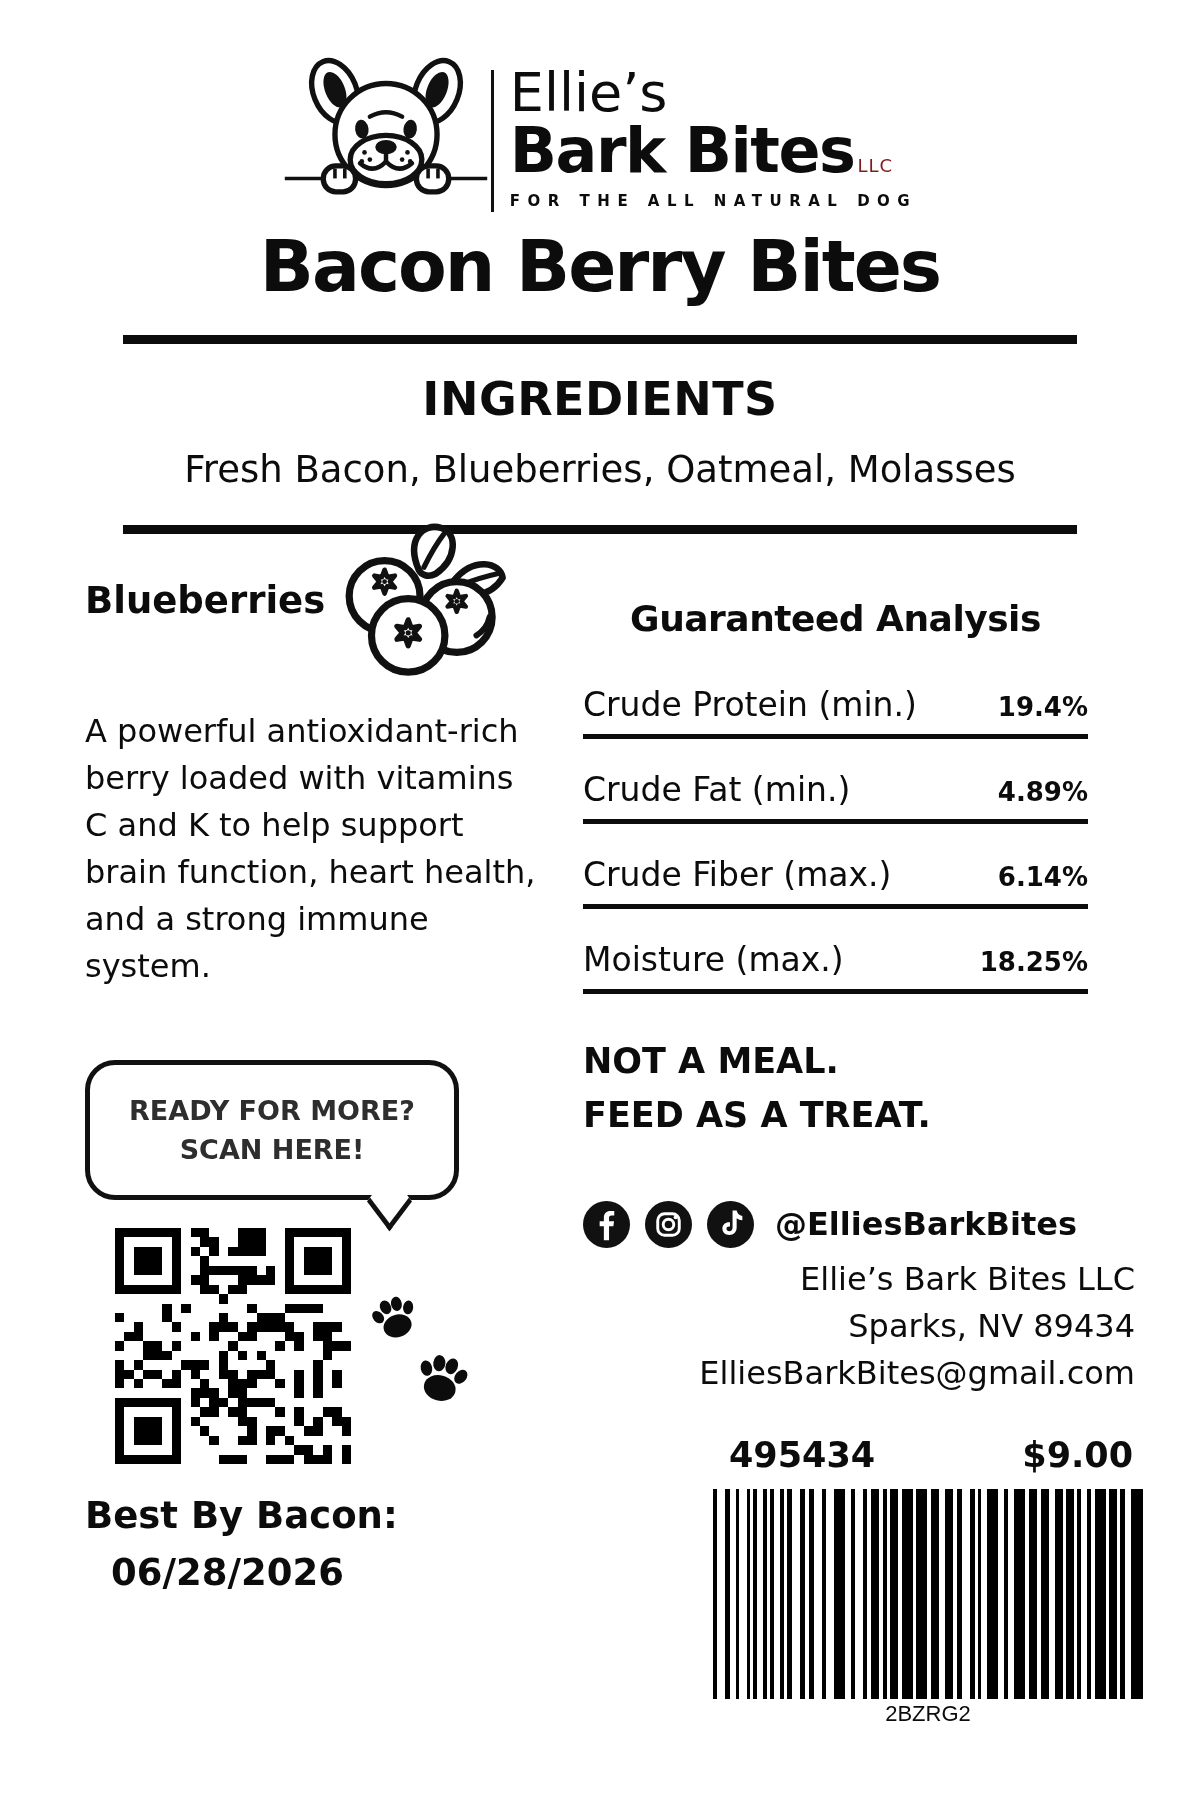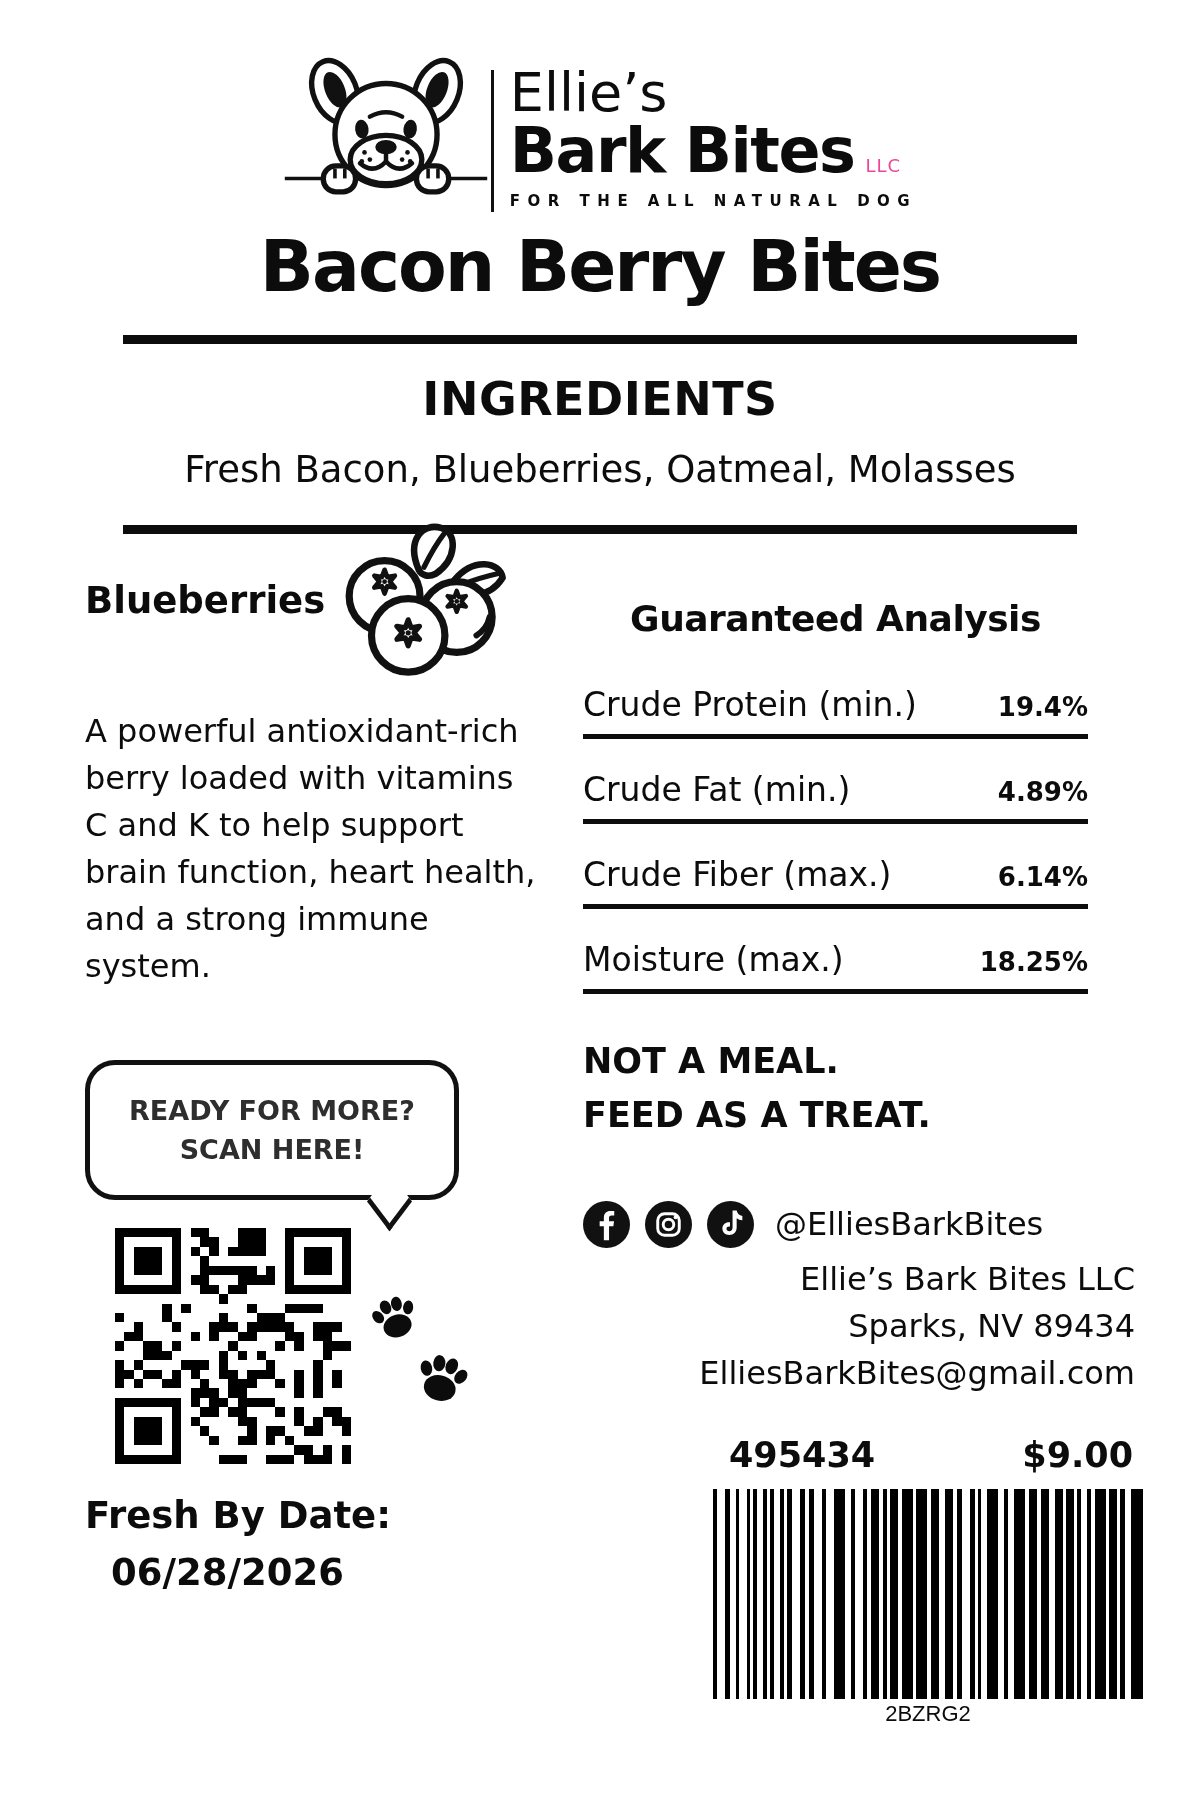--- a/index.html
+++ b/index.html
@@ -8,21 +8,21 @@
     overflow:hidden;color:#0c0c0c;
     font-family:"DejaVu Sans","Liberation Sans",sans-serif;
   }
   
   .logo{display:flex;justify-content:center;align-items:flex-end;padding-top:36px;}
   .logo-dog{flex:none;}
   .logo-divider{flex:none;width:3px;height:142px;background:#111;margin:0 16px 0 2px;}
   .logo-text{display:flex;flex-direction:column;align-items:flex-start;padding-bottom:2px;}
   .logo-name-light{font-size:54px;font-weight:400;line-height:1.02;letter-spacing:0px;}
   .logo-name-bold{font-size:62px;font-weight:800;letter-spacing:-1.5px;line-height:1.0;white-space:nowrap;}
-  .logo-llc{font-size:18px;font-weight:400;color:#ec4899;letter-spacing:1px;margin-left:11px;}
+  .logo-llc{font-size:18px;font-weight:400;color:#7f1d1d;letter-spacing:1px;margin-left:3px;}
   .logo-tagline{font-size:15px;font-weight:700;letter-spacing:7.5px;margin-top:10px;white-space:nowrap;}
   
   .title{margin:18px 0 0 0;text-align:center;font-size:71px;font-weight:800;letter-spacing:-2px;line-height:1.05;}
   .rule{width:954px;height:9px;background:#0c0c0c;margin:0 auto;}
   .rule-1{margin-top:30px;}
   .rule-2{margin-top:34px;}
   .ing-heading{margin:28px 0 0 0;text-align:center;font-size:46px;font-weight:800;letter-spacing:0.5px;}
   .ing-list{margin:22px 0 0 0;text-align:center;font-size:37px;font-weight:400;}
   
   .left-col{position:absolute;left:85px;top:520px;width:460px;}
@@ -51,21 +51,21 @@
   .ga-table{width:505px;}
   .ga-row{display:flex;justify-content:space-between;align-items:baseline;
           border-bottom:5px solid #0c0c0c;padding-bottom:10px;margin-top:31px;}
   .ga-row:first-child{margin-top:46px;}
   .ga-label{font-size:33px;font-weight:400;}
   .ga-value{font-size:26px;font-weight:800;}
   .ga-note{margin-top:40px;font-size:35px;font-weight:800;line-height:1.55;}
   .ga-note span{display:block;}
   .social-row{margin-top:58px;display:flex;align-items:center;}
   .social-icon{flex:none;width:47px;height:47px;margin-right:15px;}
-  .social-handle{font-size:32px;font-weight:400;margin-left:6px;}
+  .social-handle{font-size:32px;font-weight:700;margin-left:6px;}
   .contact{margin-top:8px;text-align:right;padding-right:10px;font-size:32px;line-height:1.47;font-weight:400;}
   .pricebar{margin-top:38px;width:430px;margin-left:auto;margin-right:2px;}
   .price-row{display:flex;justify-content:space-between;align-items:baseline;padding:0 10px 0 16px;}
   .sku,.price{font-size:35px;font-weight:800;}
   .barcode{margin-top:14px;display:flex;align-items:stretch;height:210px;}
   .barcode span{flex:none;height:100%;background:#000;}
   .barcode-code{text-align:center;font-family:"Liberation Sans",sans-serif;font-size:22px;margin-top:2px;}
 </style>
 </head>
 <body>
@@ -357,21 +357,21 @@
       <svg class="paw paw-2" viewBox="-16 -16 32 32" fill="#0c0c0c" xmlns="http://www.w3.org/2000/svg">
         <ellipse cx="0" cy="5.5" rx="9.5" ry="7.5"></ellipse>
         <ellipse cx="-10.5" cy="-4" rx="3.4" ry="4.6" transform="rotate(-25 -10.5 -4)"></ellipse>
         <ellipse cx="-3.8" cy="-8.7" rx="3.6" ry="4.8" transform="rotate(-8 -3.8 -8.7)"></ellipse>
         <ellipse cx="3.8" cy="-8.7" rx="3.6" ry="4.8" transform="rotate(8 3.8 -8.7)"></ellipse>
         <ellipse cx="10.5" cy="-4" rx="3.4" ry="4.6" transform="rotate(25 10.5 -4)"></ellipse>
       </svg>
     </div>
 
     <div class="bestby">
-      <div class="bestby-label">Fresh By Date:</div>
+      <div class="bestby-label">Best By Bacon:</div>
       <div class="bestby-date">06/28/2026</div>
     </div>
   </section>
 
   <section class="right-col">
     <h3 class="ga-heading">Guaranteed Analysis</h3>
     <div class="ga-table">
       <div class="ga-row">
         <span class="ga-label">Crude Protein (min.)</span>
         <span class="ga-value">19.4%</span>

